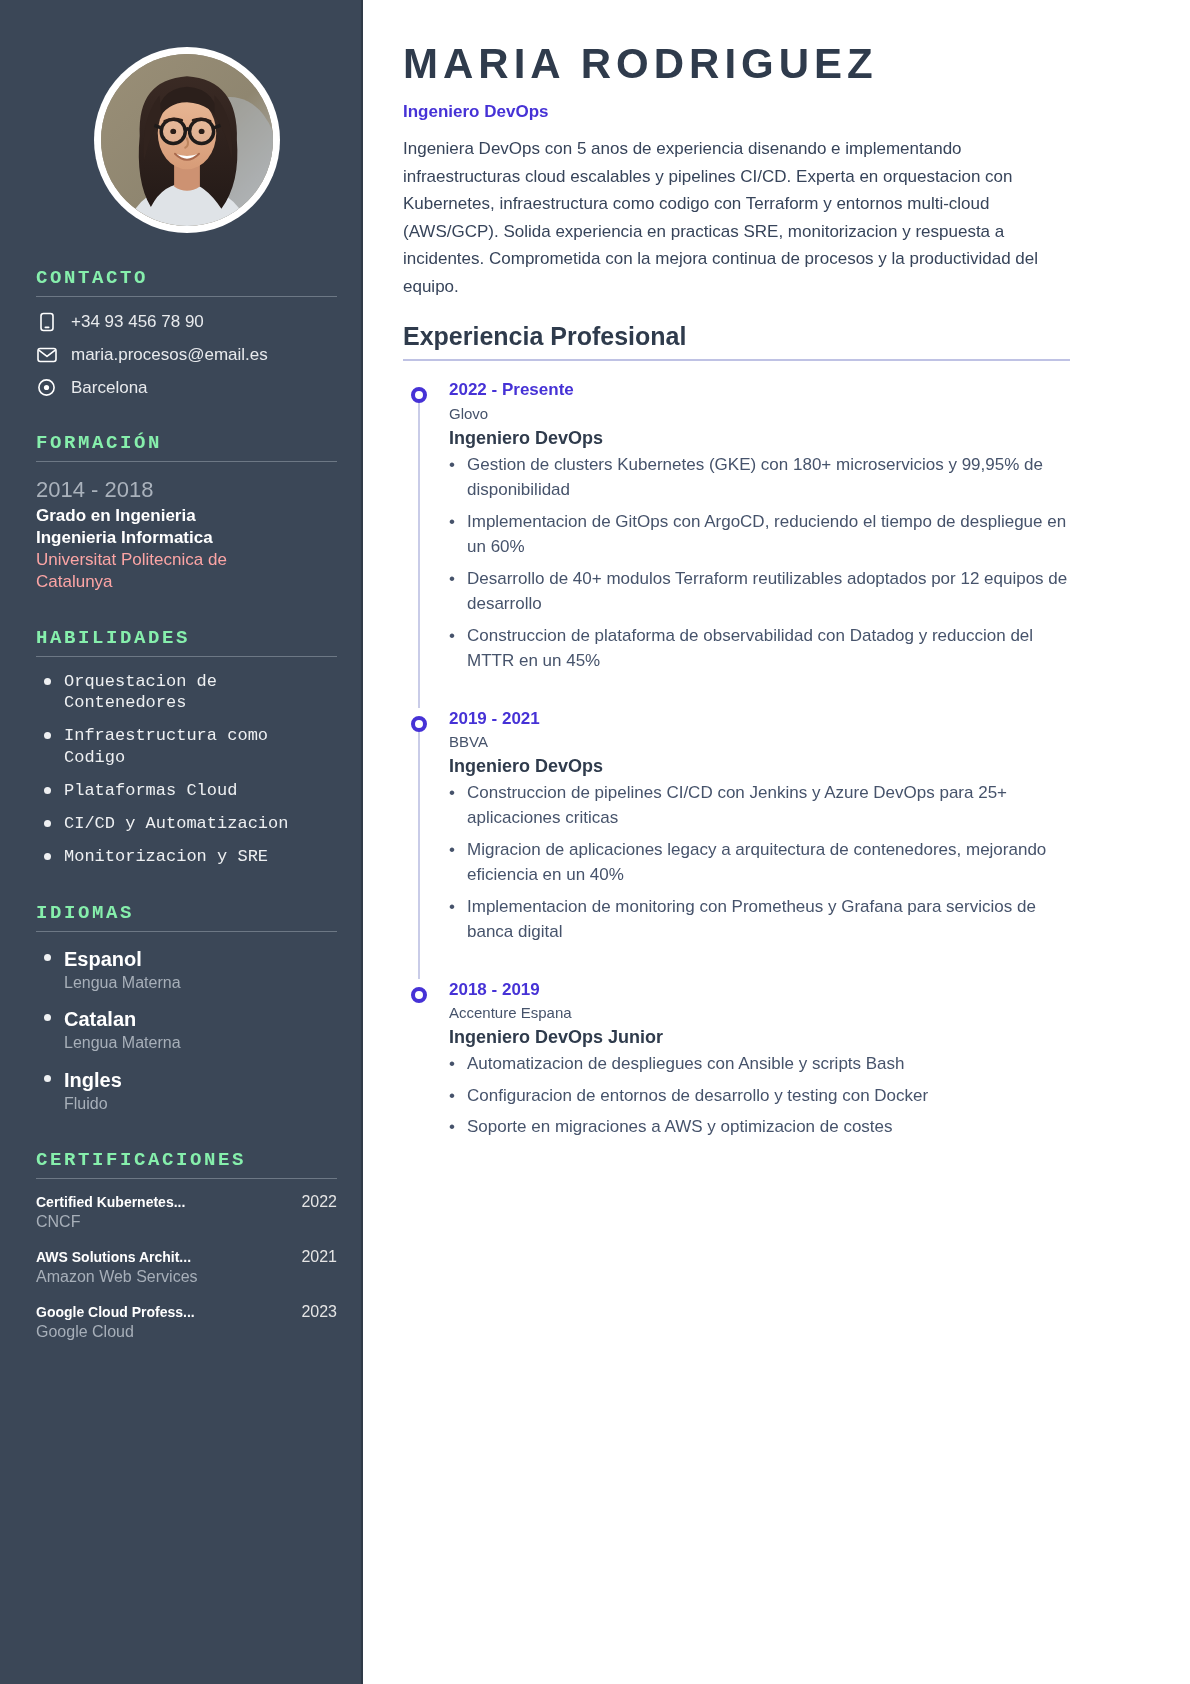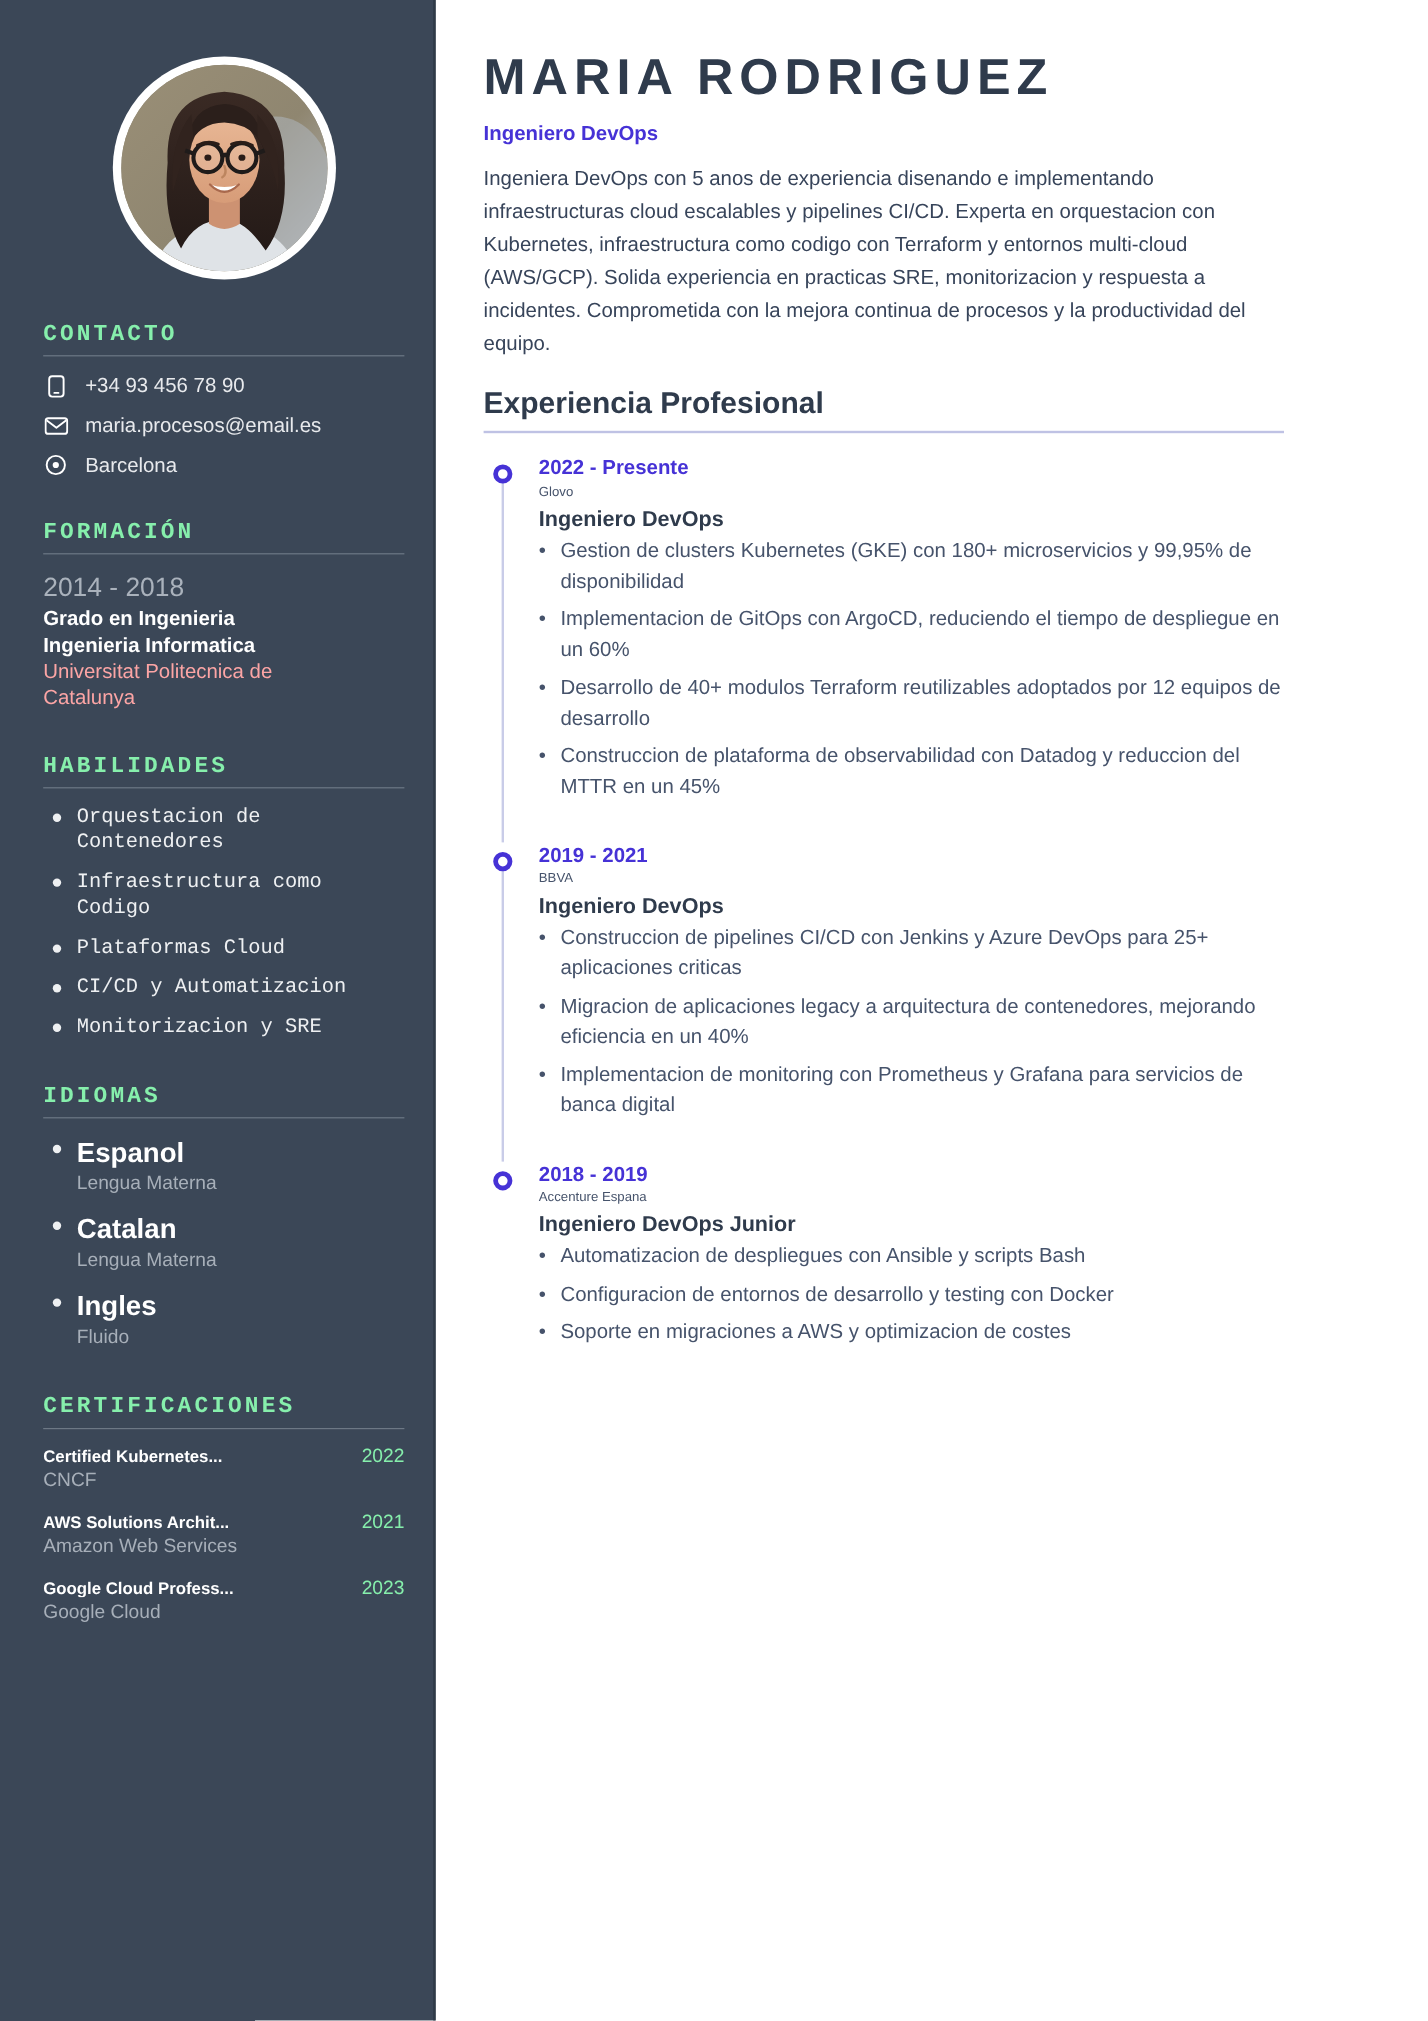--- a/index.html
+++ b/index.html
@@ -123,21 +123,21 @@
     top: 7px;
     width: 7px; height: 7px;
     border-radius: 50%;
     background: #eef0f2;
   }
 
   .lang-list { list-style: none; }
   .lang-item { margin-bottom: 12px; }
   .lang-name {
     position: relative;
-    font-size: 23px;
+    font-size: 20px;
     font-weight: bold;
     color: #ffffff;
     padding-left: 28px;
     line-height: 1.3;
   }
   .lang-name::before {
     content: "";
     position: absolute;
     left: 8px;
     top: 8px;
@@ -160,21 +160,21 @@
   }
   .cert-name {
     font-size: 14px;
     font-weight: bold;
     color: #ffffff;
     white-space: nowrap;
     overflow: hidden;
   }
   .cert-year {
     font-size: 16px;
-    color: #86efac;
+    color: #e5e5e5;
     margin-left: auto;
     white-space: nowrap;
   }
   .cert-issuer {
     font-size: 16px;
     color: #a7afb9;
     margin-top: 2px;
   }
 
   
@@ -242,21 +242,21 @@
     background: #ffffff;
     box-sizing: border-box;
   }
   .tl-period {
     font-size: 17px;
     font-weight: bold;
     color: #4632d6;
     line-height: 1.25;
   }
   .tl-company {
-    font-size: 11px;
+    font-size: 15px;
     color: #46536b;
     line-height: 1.4;
     margin-top: 2px;
   }
   .tl-role {
     font-size: 18px;
     font-weight: bold;
     color: #2f3b4c;
     margin-top: 4px;
     margin-bottom: 3px;

